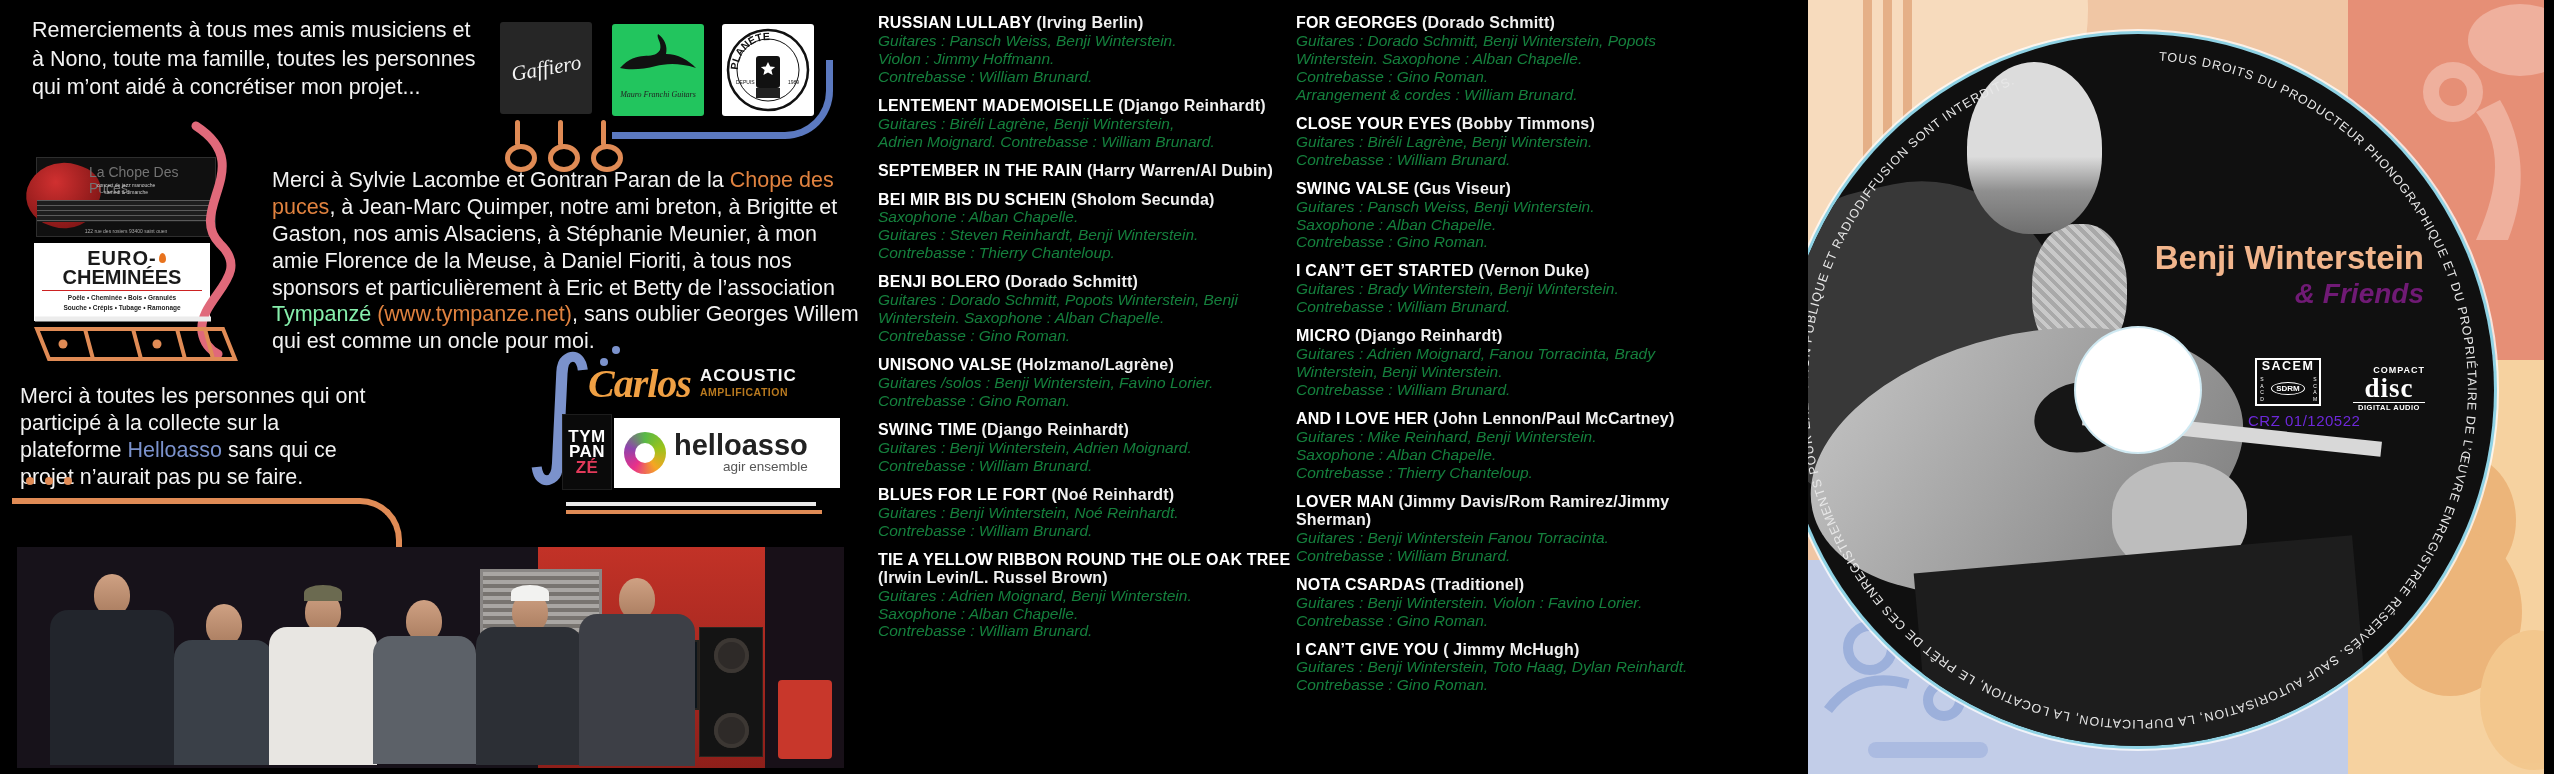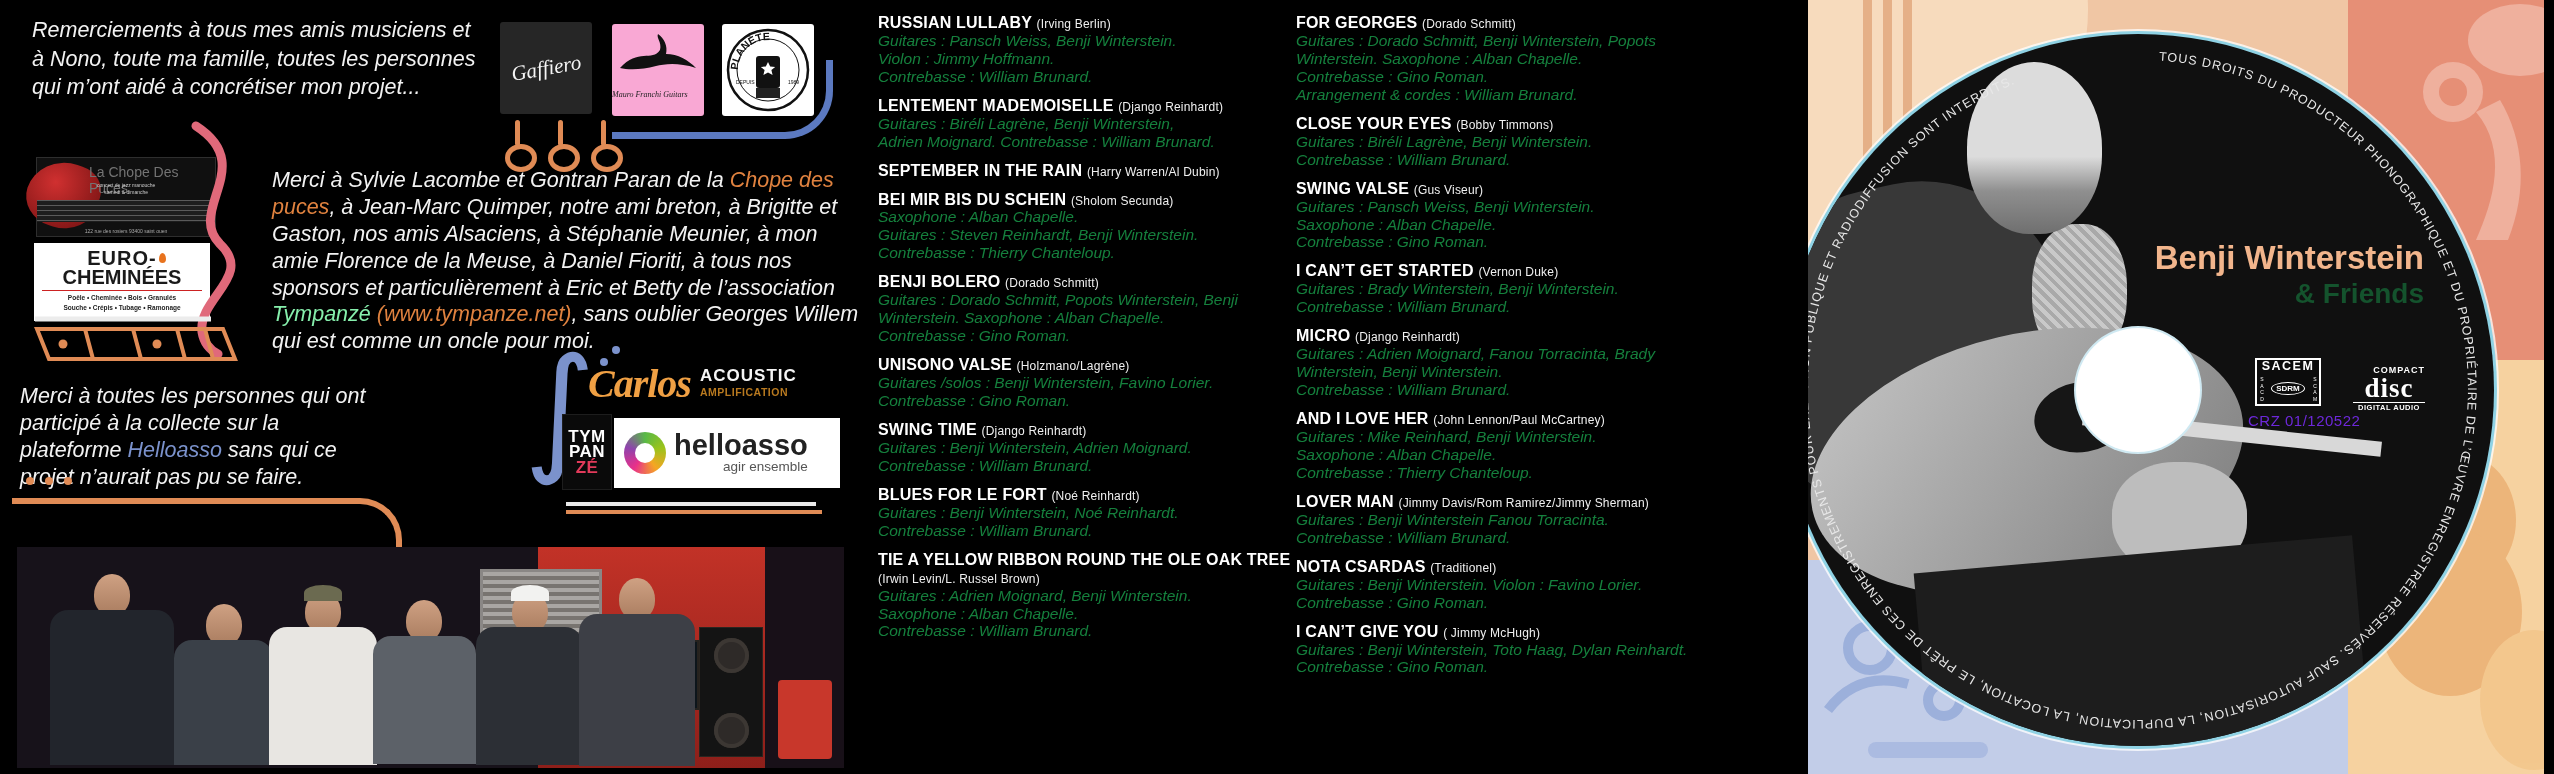--- a/index.html
+++ b/index.html
@@ -1,32 +1,32 @@
 <!DOCTYPE html>
 <html><head>
 <meta charset="utf-8">
 <style>
   html,body{margin:0;padding:0;background:#000;}
   .spread{position:relative;width:2554px;height:774px;background:#000;overflow:hidden;
           font-family:"Liberation Sans",sans-serif;color:#fff;}
   .abs{position:absolute;}
 
   
-  .thanks{font-style:italic;font-size:21.5px;line-height:1.33;color:#f2f2f2;}
+  .thanks{font-size:21.5px;line-height:1.33;color:#f2f2f2;}
   .thanks-intro{left:32px;top:16px;width:452px;}
   .thanks-main{left:272px;top:167px;width:594px;line-height:1.25;}
   .thanks-hello{left:20px;top:383px;width:352px;line-height:1.25;}
   .hl-orange{color:#e0823f;}
   .hl-pink{color:#86efac;}
   .hl-blue{color:#7b92cc;}
 
   .logo-sq{width:92px;height:92px;border-radius:3px;overflow:hidden;}
   .gaffiero{left:500px;top:22px;background:#262626;display:flex;align-items:center;justify-content:center;}
   .gaffiero span{font-family:"Liberation Serif",serif;font-style:italic;font-size:21px;color:#f5f5f5;transform:rotate(-10deg);}
-  .mauro{left:612px;top:24px;background:#f9a8d4;color:#111;text-align:left;}
+  .mauro{left:612px;top:24px;background:#22c55e;color:#111;text-align:center;}
   .mauro .script{font-family:"Liberation Serif",serif;font-style:italic;font-size:8px;color:#222;margin-top:-4px;}
   .planete{left:722px;top:24px;background:#fff;}
 
   .pins{left:503px;top:120px;display:flex;gap:13px;}
   .pin{width:30px;height:50px;position:relative;}
   .pin::before{content:"";position:absolute;left:12px;top:0;width:5px;height:26px;background:#e08b55;border-radius:3px;}
   .pin::after{content:"";position:absolute;left:2px;top:24px;width:22px;height:18px;border:5px solid #e08b55;border-radius:50%;}
 
   .blue-corner{left:612px;top:60px;width:214px;height:72px;border-right:7px solid #5b79c0;
                border-bottom:7px solid #5b79c0;border-bottom-right-radius:48px;}
@@ -91,21 +91,21 @@
   .p-head{position:absolute;left:50%;transform:translateX(-50%);top:0;width:36px;height:42px;border-radius:50% 50% 46% 46%;background:linear-gradient(180deg,#cfa183,#a97c5f);}
   .p-body{position:absolute;left:0;top:36px;border-radius:18px 18px 0 0;}
   .p-cap{position:absolute;left:50%;transform:translateX(-50%);top:-6px;width:38px;height:16px;border-radius:50% 50% 0 0;}
 
   
   .col{top:14px;}
   .col1{left:878px;width:420px;}
   .col2{left:1296px;width:434px;}
   .track{margin-bottom:11px;}
   .t-title{font-size:16px;font-weight:bold;color:#fff;letter-spacing:.2px;line-height:1.12;}
-  .t-comp{font-size:12px;font-weight:normal;color:#f0f0f0;}
+  .t-comp{font-size:16px;font-weight:bold;color:#f0f0f0;}
   .t-cred{font-size:15.5px;font-style:italic;color:#15803d;line-height:1.16;white-space:pre-line;}
 
   
   .disc-panel{left:1808px;top:0;width:736px;height:774px;overflow:hidden;background:#f0c6a4;}
   .disc{position:absolute;left:-26px;top:34px;width:712px;height:712px;border-radius:50%;overflow:hidden;
         background:#101010;box-shadow:0 0 0 3px #8fd2e4,0 0 0 5px rgba(255,255,255,.75);}
   .d-head{position:absolute;left:185px;top:28px;width:135px;height:172px;border-radius:50% 50% 46% 46%;
           background:linear-gradient(180deg,#dcdcdc 0 55%,#8f8f8f 75%,#6f6f6f);}
   .d-suit{position:absolute;left:-30px;top:150px;width:320px;height:330px;border-radius:45%;
           background:#383838;transform:rotate(-12deg);}
@@ -113,21 +113,21 @@
           background:repeating-linear-gradient(45deg,#c9c9c9 0 4px,#a9a9a9 4px 8px);}
   .d-guitar{position:absolute;left:25px;top:300px;width:440px;height:255px;border-radius:50%;
           background:linear-gradient(135deg,#c6c6c6,#7d7d7d);transform:rotate(-13deg);}
   .d-hole{position:absolute;left:252px;top:348px;width:96px;height:70px;border-radius:50%;background:#161616;transform:rotate(-10deg);}
   .d-strings{position:absolute;left:300px;top:392px;width:300px;height:15px;background:#d8d8d8;transform:rotate(6deg);}
   .d-hand{position:absolute;left:330px;top:428px;width:135px;height:112px;border-radius:46%;background:#bdbdbd;}
   .d-dark{position:absolute;left:140px;top:520px;width:440px;height:210px;background:#1d1d1d;transform:rotate(-5deg);}
   .d-hub{position:absolute;left:294px;top:294px;width:124px;height:124px;border-radius:50%;background:#fff;
          box-shadow:0 0 0 2px #cfe9f2;}
   .disc-title{left:330px;top:241px;width:286px;text-align:right;color:#f2b58c;font-size:33px;font-weight:bold;line-height:1.05;}
-  .disc-sub{left:330px;top:278px;width:286px;text-align:right;color:#14532d;font-size:28px;font-weight:bold;}
+  .disc-sub{left:330px;top:278px;width:286px;text-align:right;color:#701a75;font-size:28px;font-weight:bold;font-style:italic;}
   .sacem{left:447px;top:358px;width:66px;height:48px;border:2px solid #fff;background:#0c0c0c;box-sizing:border-box;
          display:flex;flex-direction:column;align-items:center;color:#fff;}
   .sacem-top{font-size:12.5px;font-weight:bold;letter-spacing:1.5px;line-height:1.1;}
   .sacem-mid{display:flex;align-items:center;justify-content:space-between;width:100%;padding:0 2px;box-sizing:border-box;flex:1;}
   .sacem-side{font-size:5px;letter-spacing:.5px;writing-mode:vertical-lr;text-orientation:upright;line-height:1;}
   .sacem-ctr{border:1px solid #fff;border-radius:50%;font-size:8px;font-weight:bold;padding:1px 4px;}
   .catalog{left:440px;top:412px;font-size:15px;color:#6d28d9;letter-spacing:.5px;}
   .cdlogo{left:545px;top:366px;width:72px;text-align:center;color:#fff;line-height:1;}
   .cdlogo .c-top{font-size:9px;font-weight:bold;letter-spacing:1px;text-align:right;}
   .cdlogo .c-main{font-size:27px;font-weight:bold;letter-spacing:1px;font-family:"Liberation Serif",serif;}

